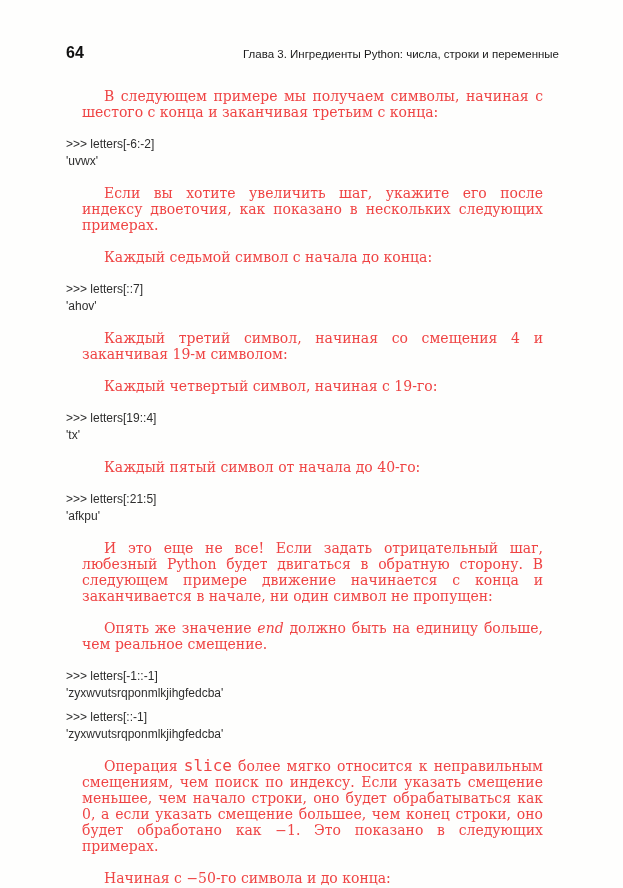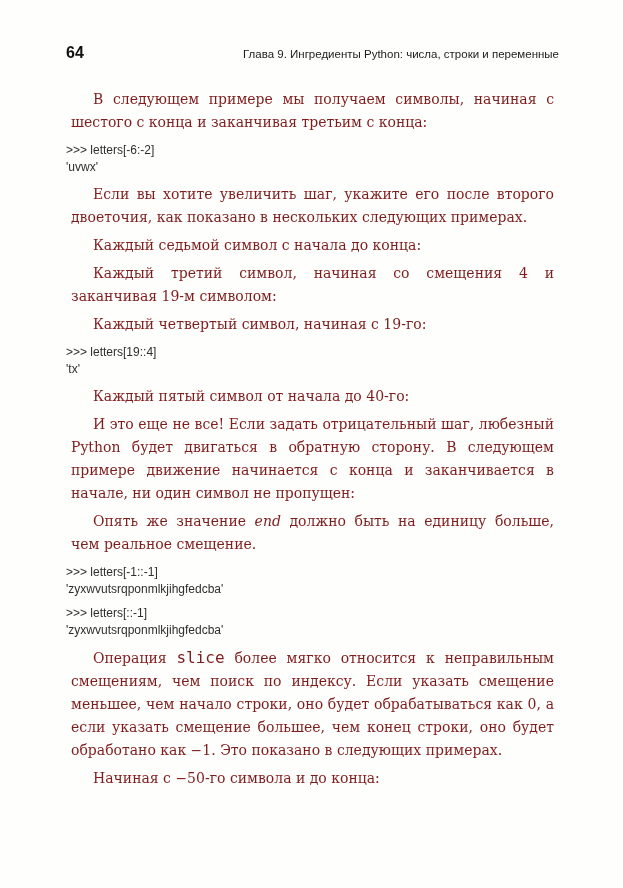--- a/index.html
+++ b/index.html
@@ -32,26 +32,26 @@
   }
   .running-header {
     font-size: 11.5px;
     color: #1c1c1c;
     text-align: right;
   }
   .page-content {
     width: 100%;
   }
   .para {
-    margin: 5px;
+    margin: 16px;
     font-size: 14px;
-    line-height: 23px;
+    line-height: 16px;
     text-indent: 22px;
     text-align: justify;
-    color: #7f1d1d;
+    color: #ef4444;
   }
   .run-italic {
     font-style: italic;
   }
   .run-code {
     font-family: "DejaVu Sans Mono", monospace;
     font-size: 16px;
     font-style: normal;
   }
   .code-block {
@@ -62,33 +62,37 @@
     color: #2e2e2e;
     white-space: pre;
   }
 </style>
 </head>
 <body>
 
 <div class="book-page">
   <div class="page-header">
     <span class="page-number">64</span>
-    <span class="running-header">Глава 9. Ингредиенты Python: числа, строки и переменные</span>
+    <span class="running-header">Глава 3. Ингредиенты Python: числа, строки и переменные</span>
   </div>
   <div class="page-content">
       <p class="para"><span>В следующем примере мы получаем символы, начиная с шестого с конца и заканчивая третьим с конца:</span></p>
       <pre class="code-block">&gt;&gt;&gt; letters[-6:-2]
 'uvwx'</pre>
-      <p class="para"><span>Если вы хотите увеличить шаг, укажите его после второго двоеточия, как показано в нескольких следующих примерах.</span></p>
+      <p class="para"><span>Если вы хотите увеличить шаг, укажите его после индексу двоеточия, как показано в нескольких следующих примерах.</span></p>
       <p class="para"><span>Каждый седьмой символ с начала до конца:</span></p>
+      <pre class="code-block">&gt;&gt;&gt; letters[::7]
+'ahov'</pre>
       <p class="para"><span>Каждый третий символ, начиная со смещения 4 и заканчивая 19-м символом:</span></p>
       <p class="para"><span>Каждый четвертый символ, начиная с 19-го:</span></p>
       <pre class="code-block">&gt;&gt;&gt; letters[19::4]
 'tx'</pre>
       <p class="para"><span>Каждый пятый символ от начала до 40-го:</span></p>
+      <pre class="code-block">&gt;&gt;&gt; letters[:21:5]
+'afkpu'</pre>
       <p class="para"><span>И это еще не все! Если задать отрицательный шаг, любезный Python будет двигаться в обратную сторону. В следующем примере движение начинается с конца и заканчивается в начале, ни один символ не пропущен:</span></p>
       <p class="para"><span>Опять же значение </span><span class="run-italic">end</span><span> должно быть на единицу больше, чем реальное смещение.</span></p>
       <pre class="code-block">&gt;&gt;&gt; letters[-1::-1]
 'zyxwvutsrqponmlkjihgfedcba'</pre>
       <pre class="code-block">&gt;&gt;&gt; letters[::-1]
 'zyxwvutsrqponmlkjihgfedcba'</pre>
       <p class="para"><span>Операция </span><span class="run-code">slice</span><span> более мягко относится к неправильным смещениям, чем поиск по индексу. Если указать смещение меньшее, чем начало строки, оно будет обрабатываться как 0, а если указать смещение большее, чем конец строки, оно будет обработано как −1. Это показано в следующих примерах.</span></p>
       <p class="para"><span>Начиная с −50-го символа и до конца:</span></p>
     </div>
 </div>

